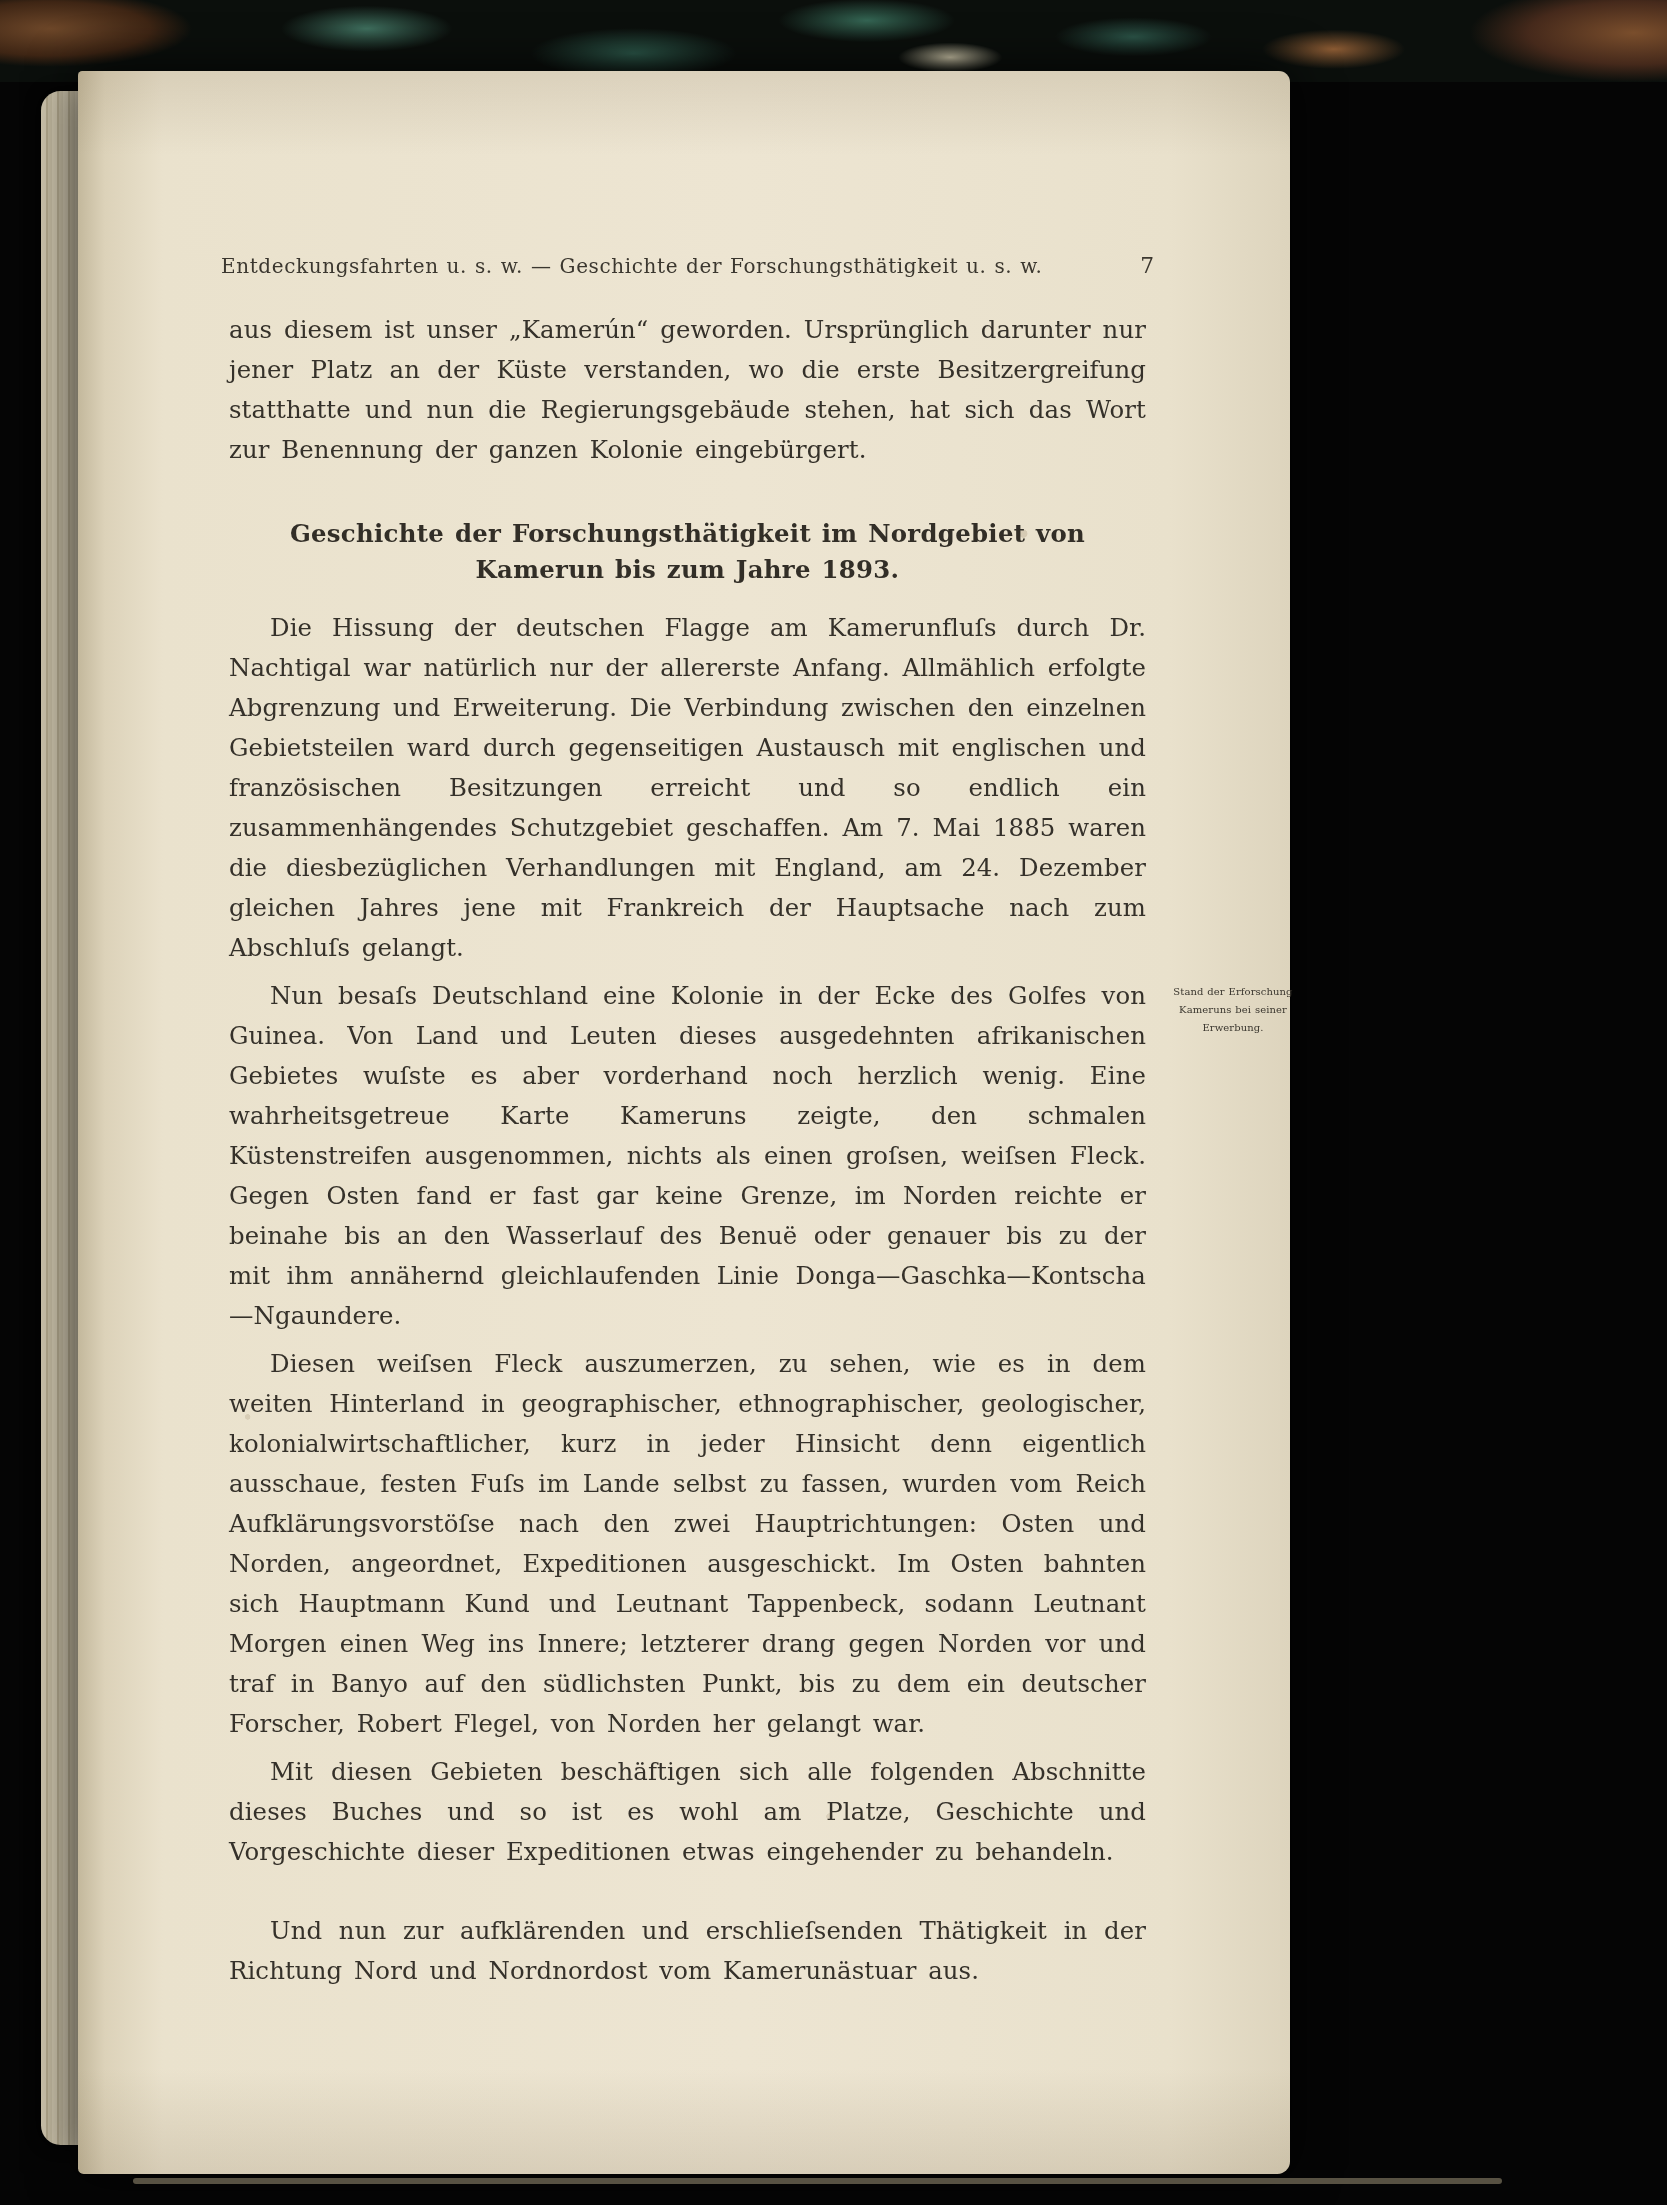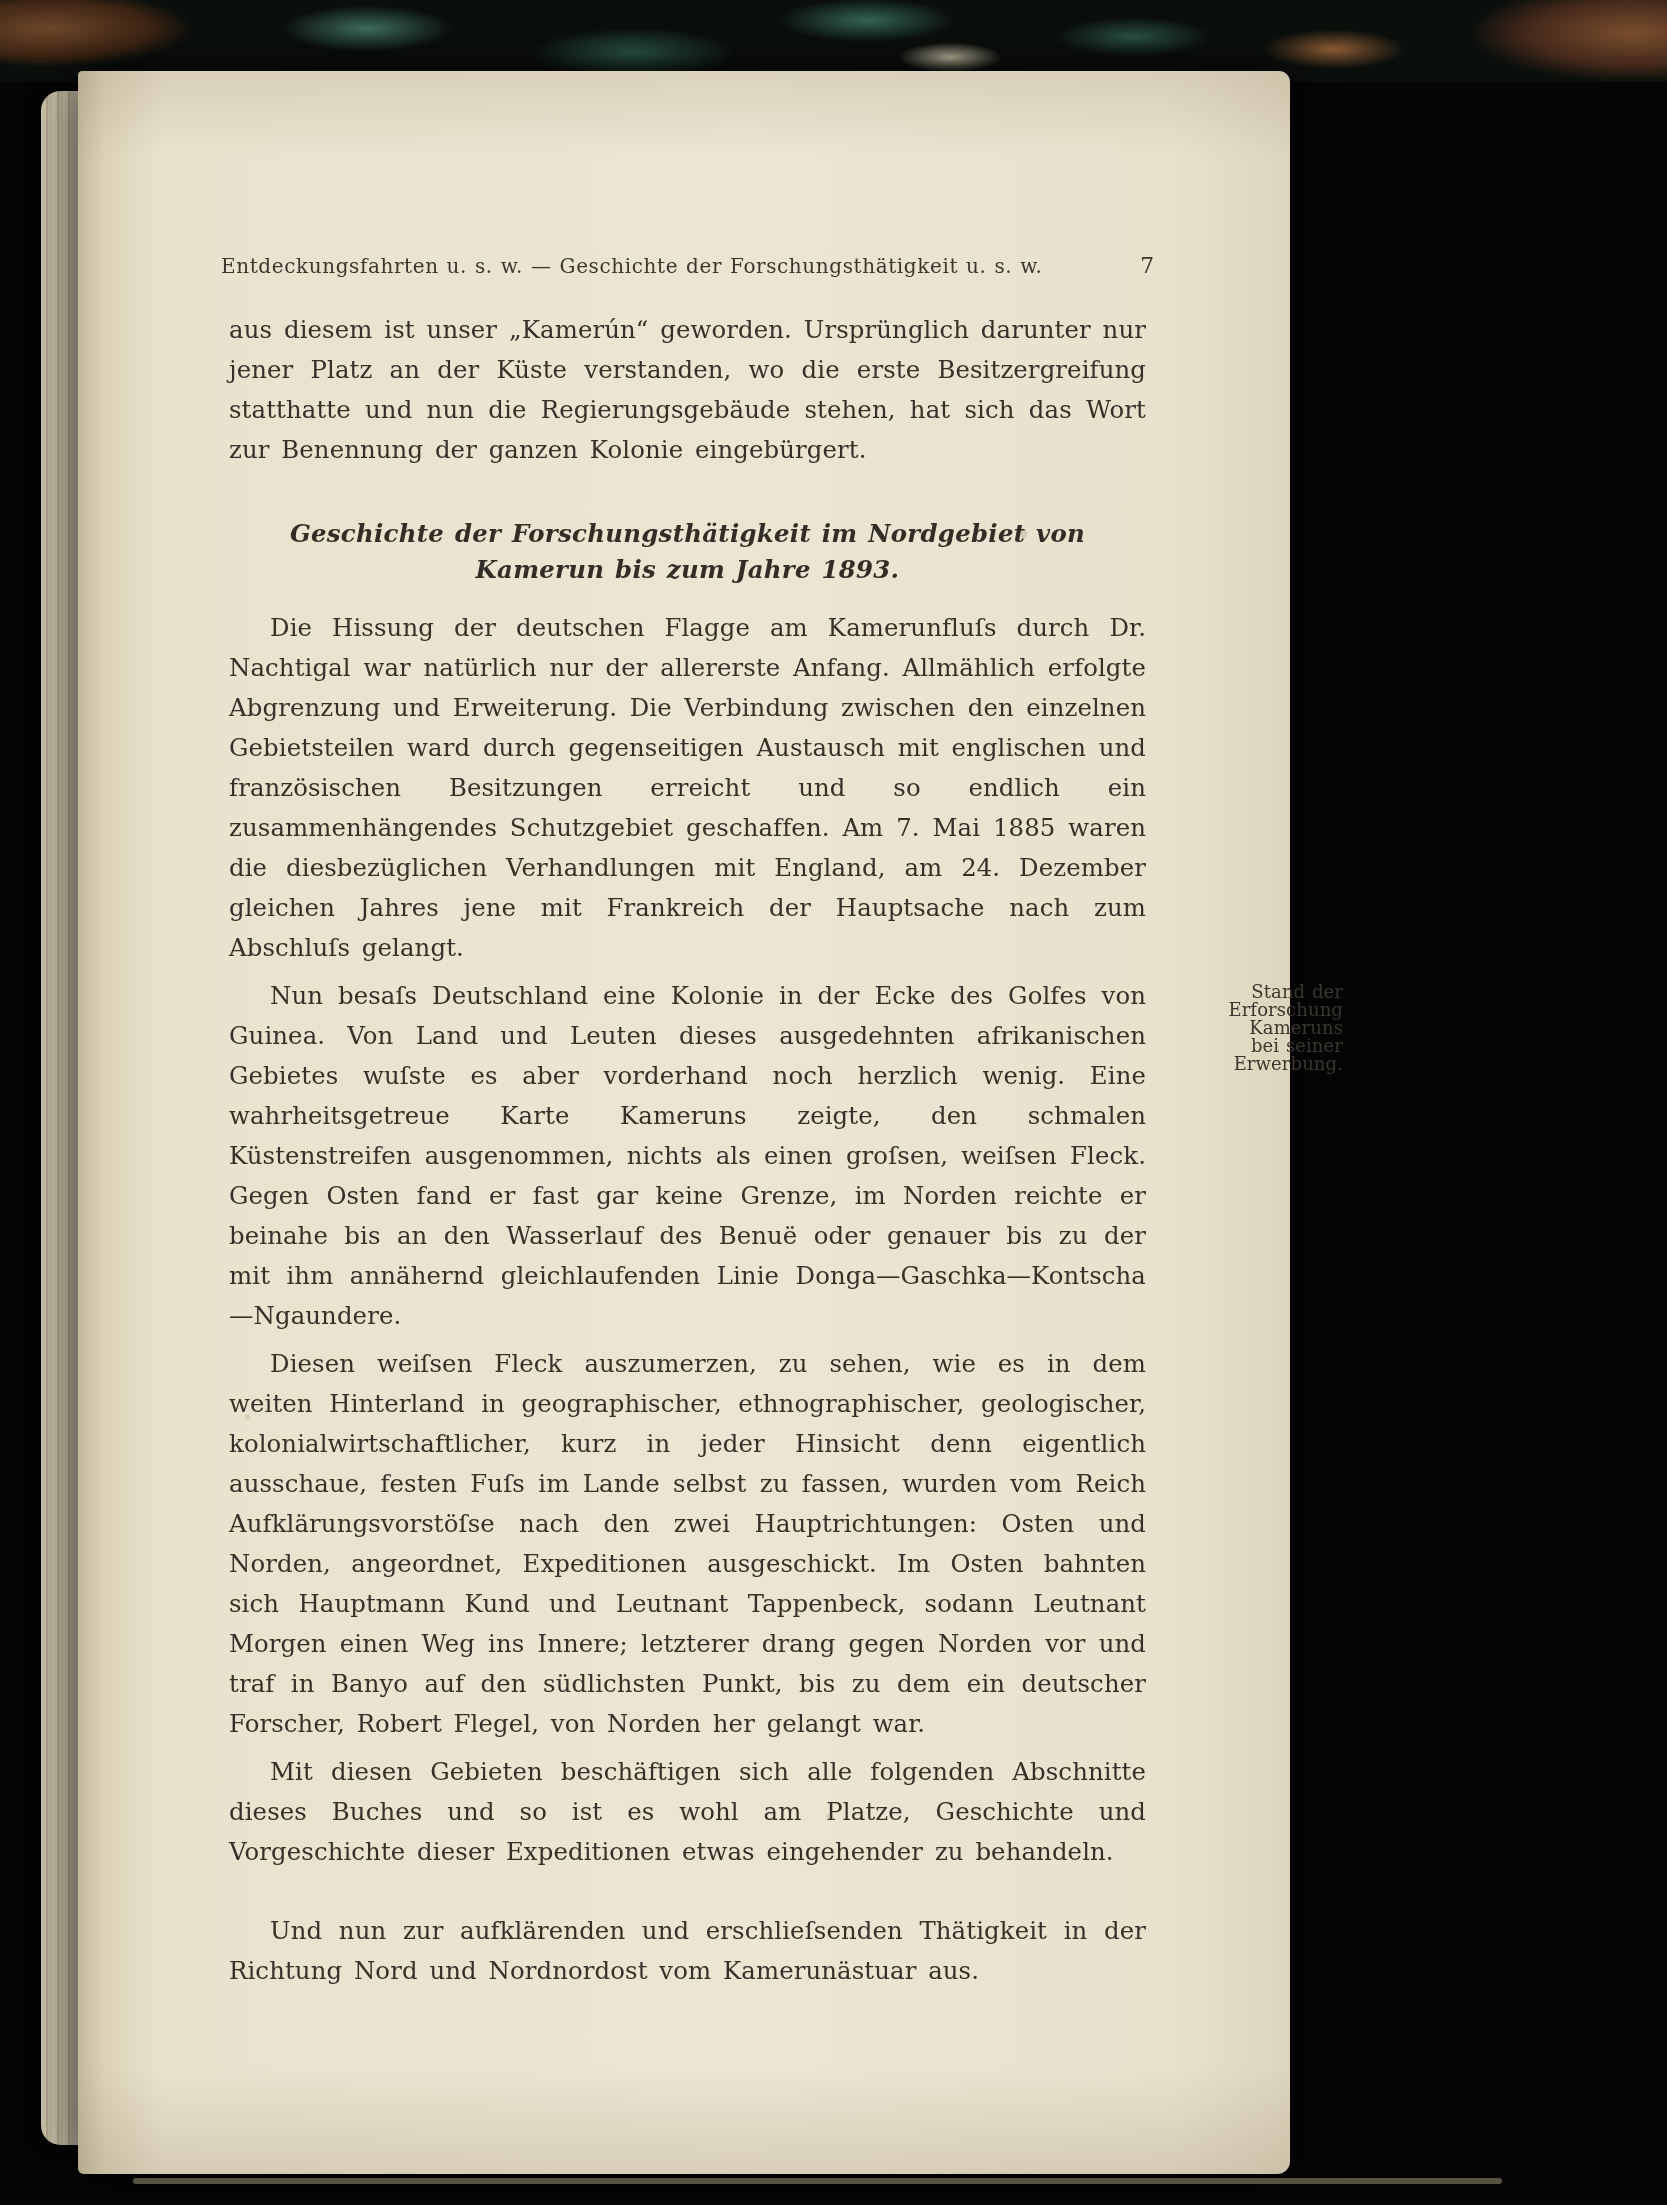--- a/index.html
+++ b/index.html
@@ -56,28 +56,28 @@
     font-size:20px;letter-spacing:0.6px;color:#3b372f;
     margin:0 0 24px 0;white-space:nowrap;word-spacing:0.05em;
   }
   .running-head .page-number{font-size:21.7px;letter-spacing:0;}
   .para{margin:8px;text-indent:41px;}
   .para.no-indent{text-indent:0;}
   .para.spaced{margin-top:39px;}
   .section-heading{
     margin:46px 0 19.6px 0;text-align:center;
     font-size:24.4px;font-weight:bold;color:#322e27;line-height:36px;
-    text-indent:0;letter-spacing:0.3px;word-spacing:0.08em;font-style:italic;
+    text-indent:0;letter-spacing:0.3px;word-spacing:0.08em;
   }
   .section-heading .heading-line{display:block;}
   .para-wrap{position:relative;}
   .margin-note{
     position:absolute;left:calc(100% + 17px);top:7px;width:124px;
-    font-size:18px;line-height:18px;color:#3b372f;
-    text-align:right;text-indent:0;letter-spacing:0.1px;word-spacing:0.05em;margin-left:48px;
+    font-size:10px;line-height:18px;color:#3b372f;
+    text-align:center;text-indent:0;letter-spacing:0.1px;word-spacing:0.05em;
   }
 </style>
 </head>
 <body>
 
 <div class="binding-top"></div>
 <div class="page-stack"></div>
 
 <div class="page">
   <div class="text-block">

